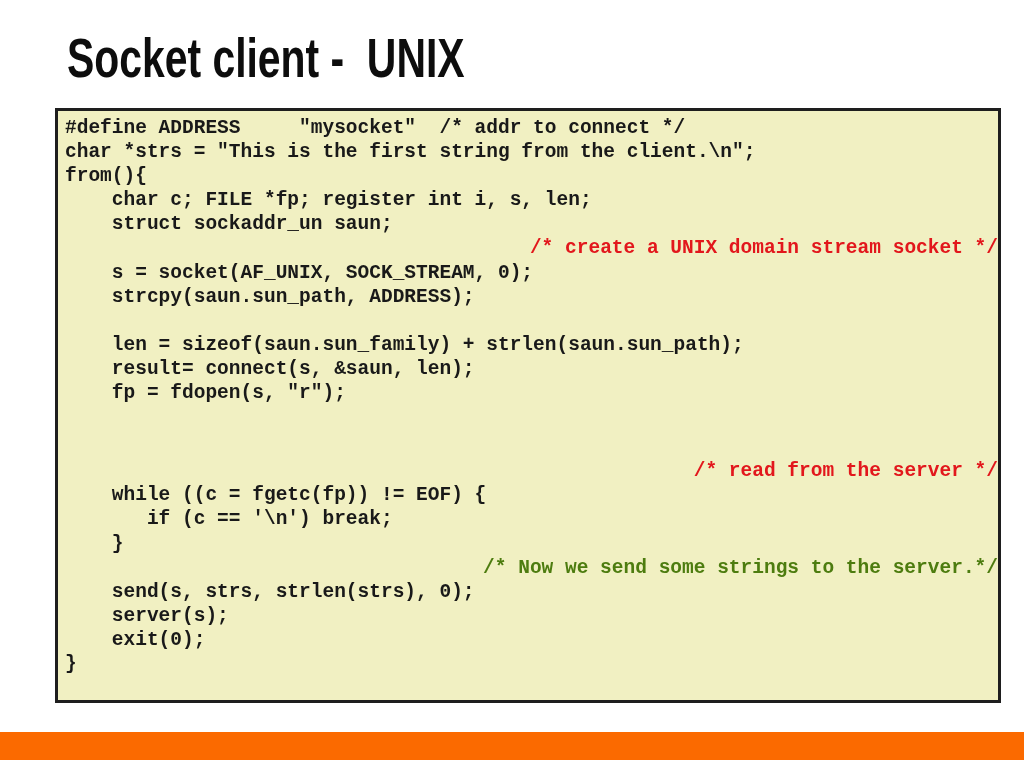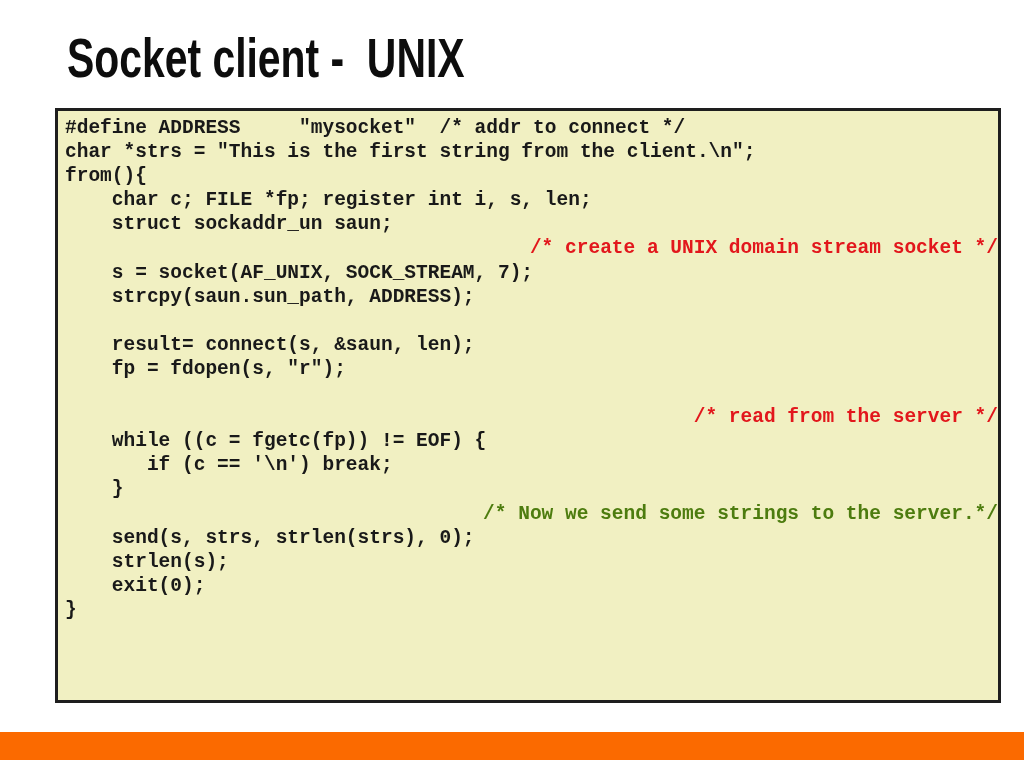--- a/index.html
+++ b/index.html
@@ -69,31 +69,32 @@
 <div class="slide-title" style="color: rgb(13, 13, 13);">Socket client -  UNIX</div>
 
 <div class="code-panel" style="background: rgb(241, 240, 194); border-color: rgb(30, 30, 30);">
   <div class="code-block" style="color: rgb(25, 25, 25);">
       <div class="code-line">#define ADDRESS     "mysocket"  /* addr to connect */</div>
       <div class="code-line">char *strs = "This is the first string from the client.\n";</div>
       <div class="code-line">from(){</div>
       <div class="code-line">    char c; FILE *fp; register int i, s, len;</div>
       <div class="code-line">    struct sockaddr_un saun;</div>
       <div class="code-line red" style="color: rgb(226, 23, 28);">    /* create a UNIX domain stream socket */</div>
-      <div class="code-line">    s = socket(AF_UNIX, SOCK_STREAM, 7);</div>
+      <div class="code-line">    s = socket(AF_UNIX, SOCK_STREAM, 0);</div>
       <div class="code-line">    strcpy(saun.sun_path, ADDRESS);</div>
       <div class="code-line"> </div>
+      <div class="code-line">    len = sizeof(saun.sun_family) + strlen(saun.sun_path);</div>
       <div class="code-line">    result= connect(s, &amp;saun, len);</div>
       <div class="code-line">    fp = fdopen(s, "r");</div>
       <div class="code-line"> </div>
-      <div class="code-line red" style="color: rgb(226, 23, 28);">    /* read from the server */</div>
+      <div class="code-line red" style="color: rgb(226, 23, 28); margin-top: 30px;">    /* read from the server */</div>
       <div class="code-line">    while ((c = fgetc(fp)) != EOF) {</div>
       <div class="code-line">       if (c == '\n') break;</div>
       <div class="code-line">    }</div>
       <div class="code-line red" style="color: #4d7c0f;">    /* Now we send some strings to the server.*/</div>
       <div class="code-line">    send(s, strs, strlen(strs), 0);</div>
-      <div class="code-line">    strlen(s);</div>
+      <div class="code-line">    server(s);</div>
       <div class="code-line">    exit(0);</div>
       <div class="code-line">}</div>
     </div>
 </div>
 
 <div class="bottom-accent-bar" style="background: rgb(251, 106, 0);"></div>
 
 </body></html>

